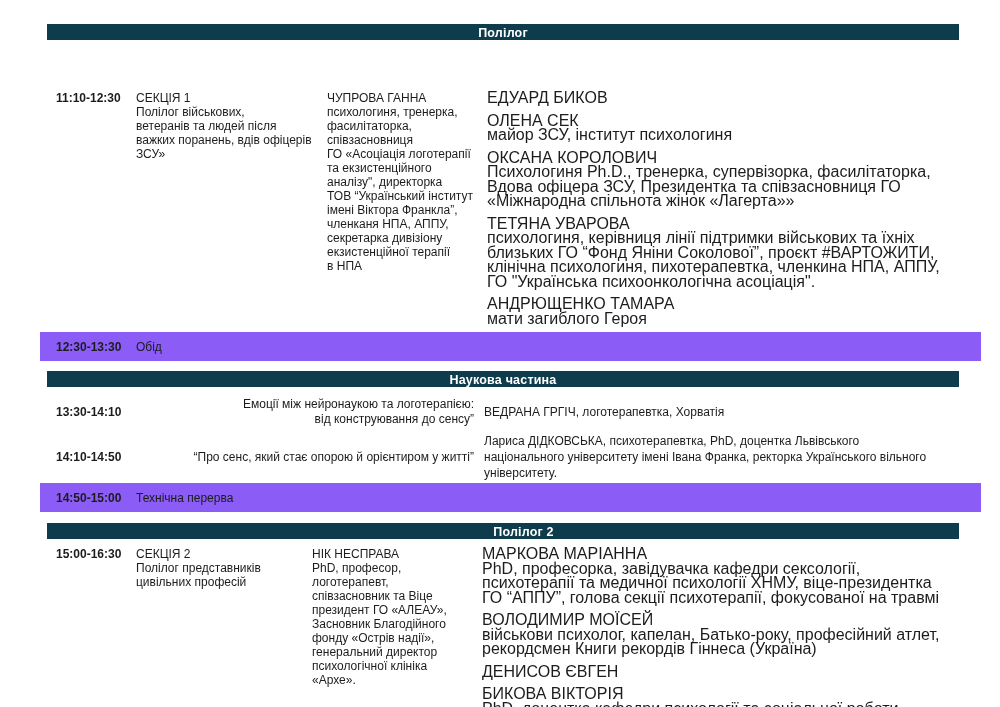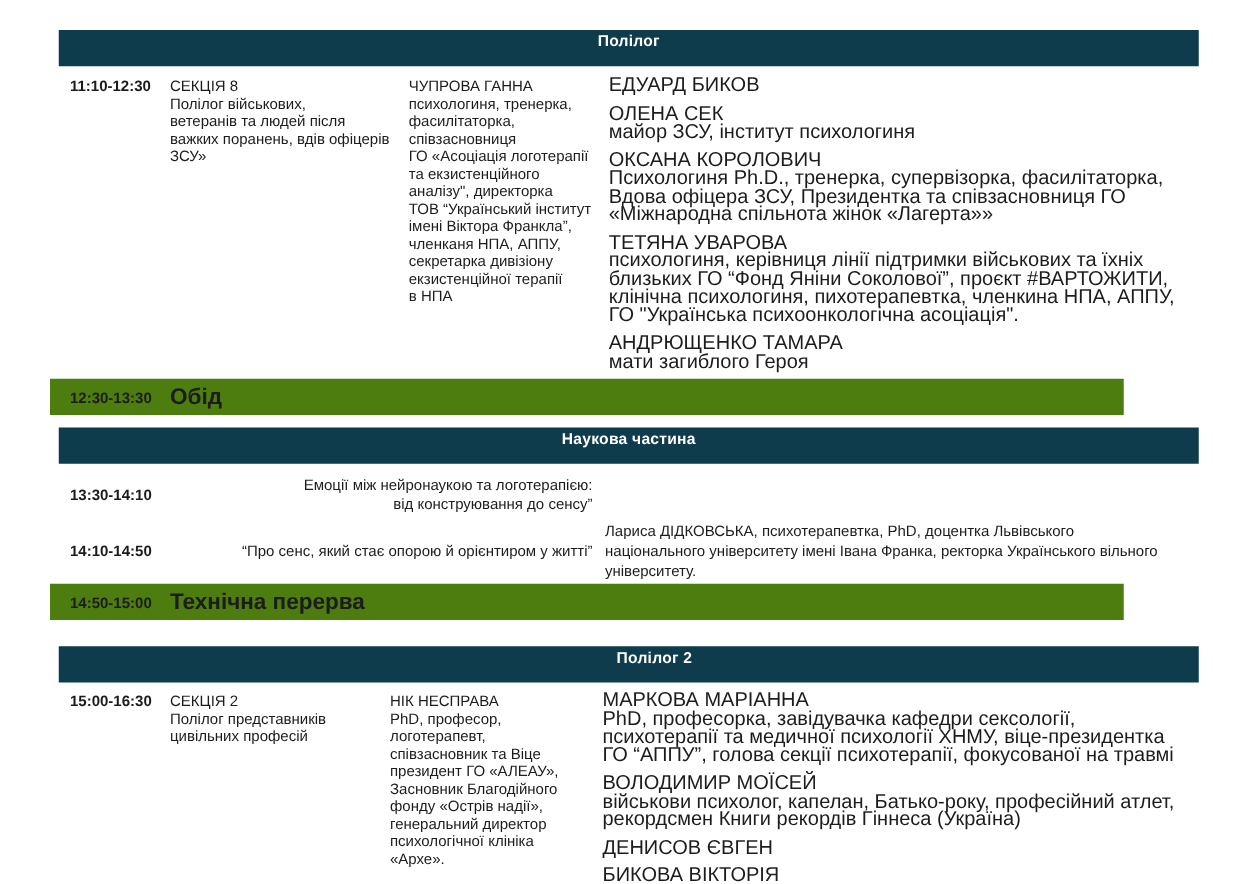--- a/index.html
+++ b/index.html
@@ -3,34 +3,34 @@
 <meta charset="utf-8">
 <style>
   * { margin:0; padding:0; box-sizing:border-box; }
   html,body { background:#ffffff; }
   body { font-family:"Liberation Sans", sans-serif; color:#1c1c1c; }
   .page { position:relative; width:1000px; height:707px; background:#ffffff; overflow:hidden; }
   .content { margin-left:40px; width:919px; padding-top:24px; }
 
   
   .bar {
-    height:29px; line-height:19px; margin-left:7px; width:912px;
+    height:16px; line-height:19px; margin-left:7px; width:912px;
     background:#0e3c4c; color:#ffffff; font-weight:bold; font-size:12.5px;
     text-align:center; letter-spacing:0.2px;
   }
   .bar2 { margin-top:10px; }
-  .bar3 { margin-top:21px;padding-left:41px; }
+  .bar3 { margin-top:11px;padding-left:41px; }
 
   
   .grid4a { display:grid; grid-template-columns:96px 191px 160px 1fr; }
   .grid4b { display:grid; grid-template-columns:96px 176px 170px 1fr; }
   .grid3  { display:grid; grid-template-columns:96px 348px 1fr; }
   .grid2  { display:grid; grid-template-columns:96px 1fr; align-items:center; }
 
-  .row1 { padding-top:9px; min-height:250px; }
+  .row1 { padding-top:9px; min-height:250px;margin-top:42px; }
   .row2 { padding-top:8px; }
 
   .time { font-weight:bold; font-size:12px; padding-left:16px; white-space:nowrap; }
 
   .ml { white-space:pre-line; }
   .cell { font-size:12px; line-height:14px; }
   .cell3 { font-size:12px; line-height:14px; padding-right:6px; }
 
   .speakers { font-size:16px; line-height:14.5px; padding-right:14px; }
   .speaker { margin-bottom:8px; }
@@ -38,37 +38,37 @@
 
   
   .sci-row { align-items:center; font-size:12px; }
   .sci-a { margin-top:10px; min-height:30px; }
   .sci-b { margin-top:6px; min-height:32px; }
   .sci-topic { line-height:15px; padding-right:10px;text-align:right; }
   .sci-speaker { line-height:16px; padding-right:20px; }
 
   
   .band {
-    min-height:29px; background:#4d7c0f; width:859px;
+    min-height:29px; background:#8b5cf6; width:941px;
     font-size:12.3px;
   }
   .band2 { margin-top:2px; }
-  .band .label { font-size:18px;font-weight:bold; }
+  .band .label { font-size:12px; }
 </style>
 </head>
 <body>
 
 <div class="page">
   <div class="content">
 
     <div class="bar">Полілог</div>
 
     <div class="row1 grid4a">
       <div class="time">11:10-12:30</div>
-      <div class="cell ml">СЕКЦІЯ 8
+      <div class="cell ml">СЕКЦІЯ 1
 Полілог військових,
 ветеранів та людей після
 важких поранень, вдів офіцерів
 ЗСУ»</div>
       <div class="cell3 ml">ЧУПРОВА ГАННА
 психологиня, тренерка,
 фасилітаторка,
 співзасновниця
 ГО «Асоціація логотерапії
 та екзистенційного
@@ -106,20 +106,21 @@
       <div class="time">12:30-13:30</div>
       <div class="label">Обід</div>
     </div>
 
     <div class="bar bar2">Наукова частина</div>
 
     <div class="sci-row sci-a grid3">
       <div class="time">13:30-14:10</div>
       <div class="sci-topic ml">Емоції між нейронаукою та логотерапією:
 від конструювання до сенсу”</div>
+      <div class="sci-speaker">ВЕДРАНА ГРГІЧ, логотерапевтка, Хорватія</div>
     </div>
     <div class="sci-row sci-b grid3">
       <div class="time">14:10-14:50</div>
       <div class="sci-topic ml">“Про сенс, який стає опорою й орієнтиром у житті”</div>
       <div class="sci-speaker">Лариса ДІДКОВСЬКА, психотерапевтка, PhD, доцентка Львівського національного університету імені Івана Франка, ректорка Українського вільного університету.</div>
     </div>
 
     <div class="band band2 grid2">
       <div class="time">14:50-15:00</div>
       <div class="label">Технічна перерва</div>

